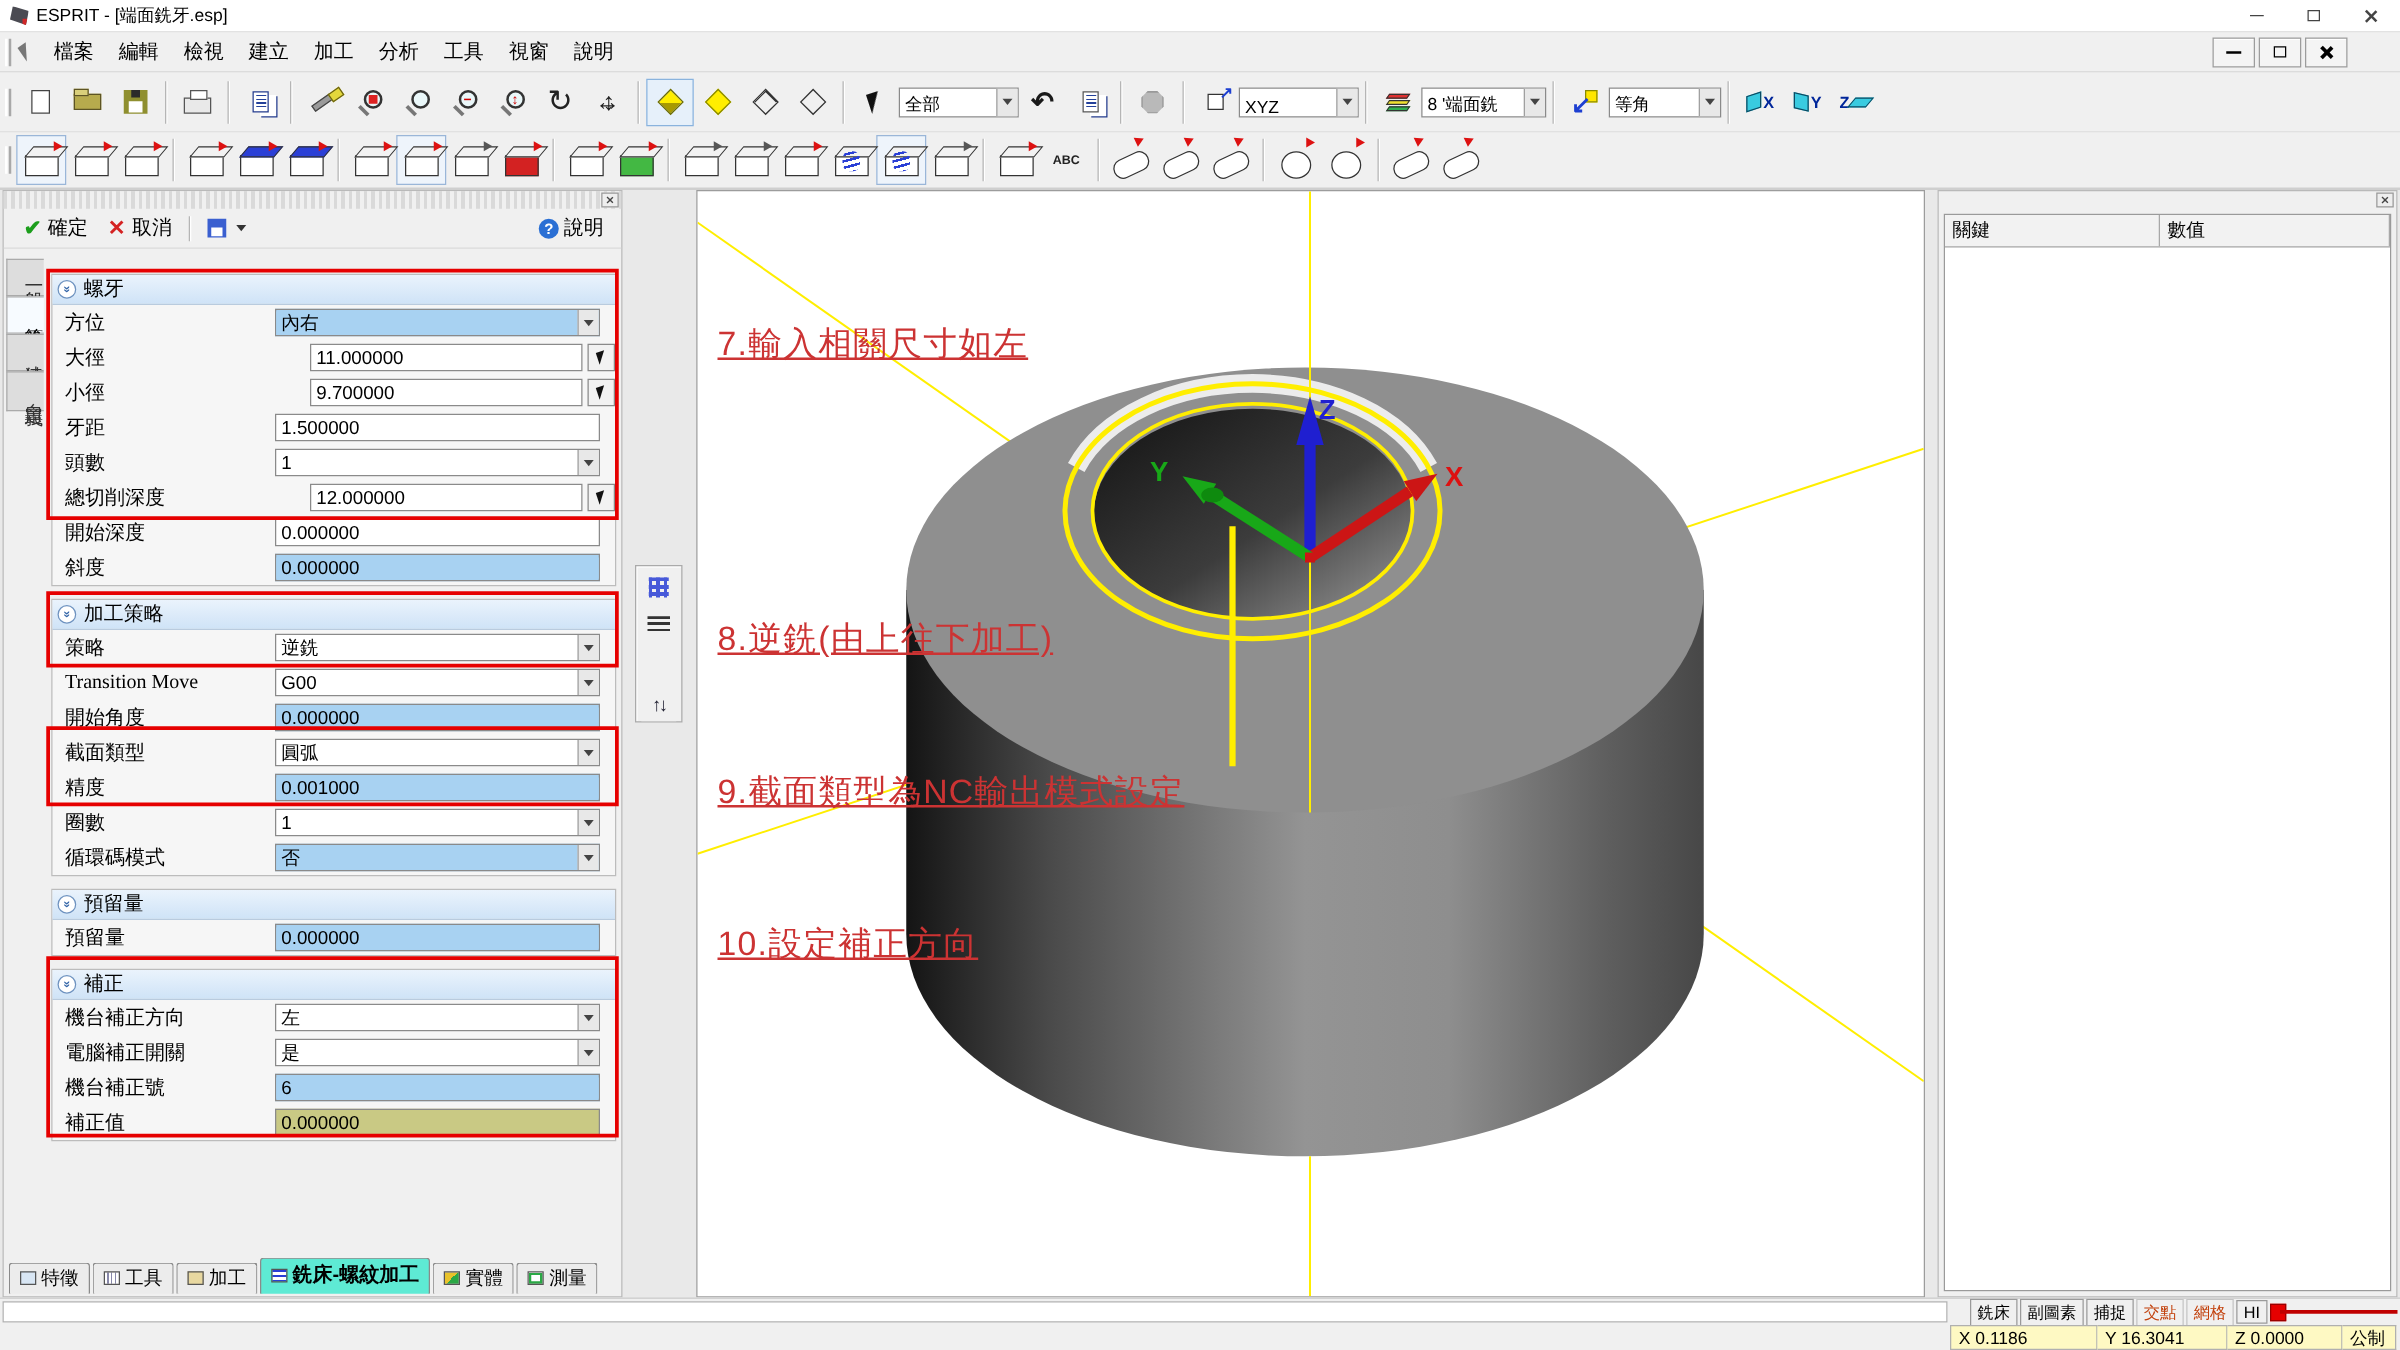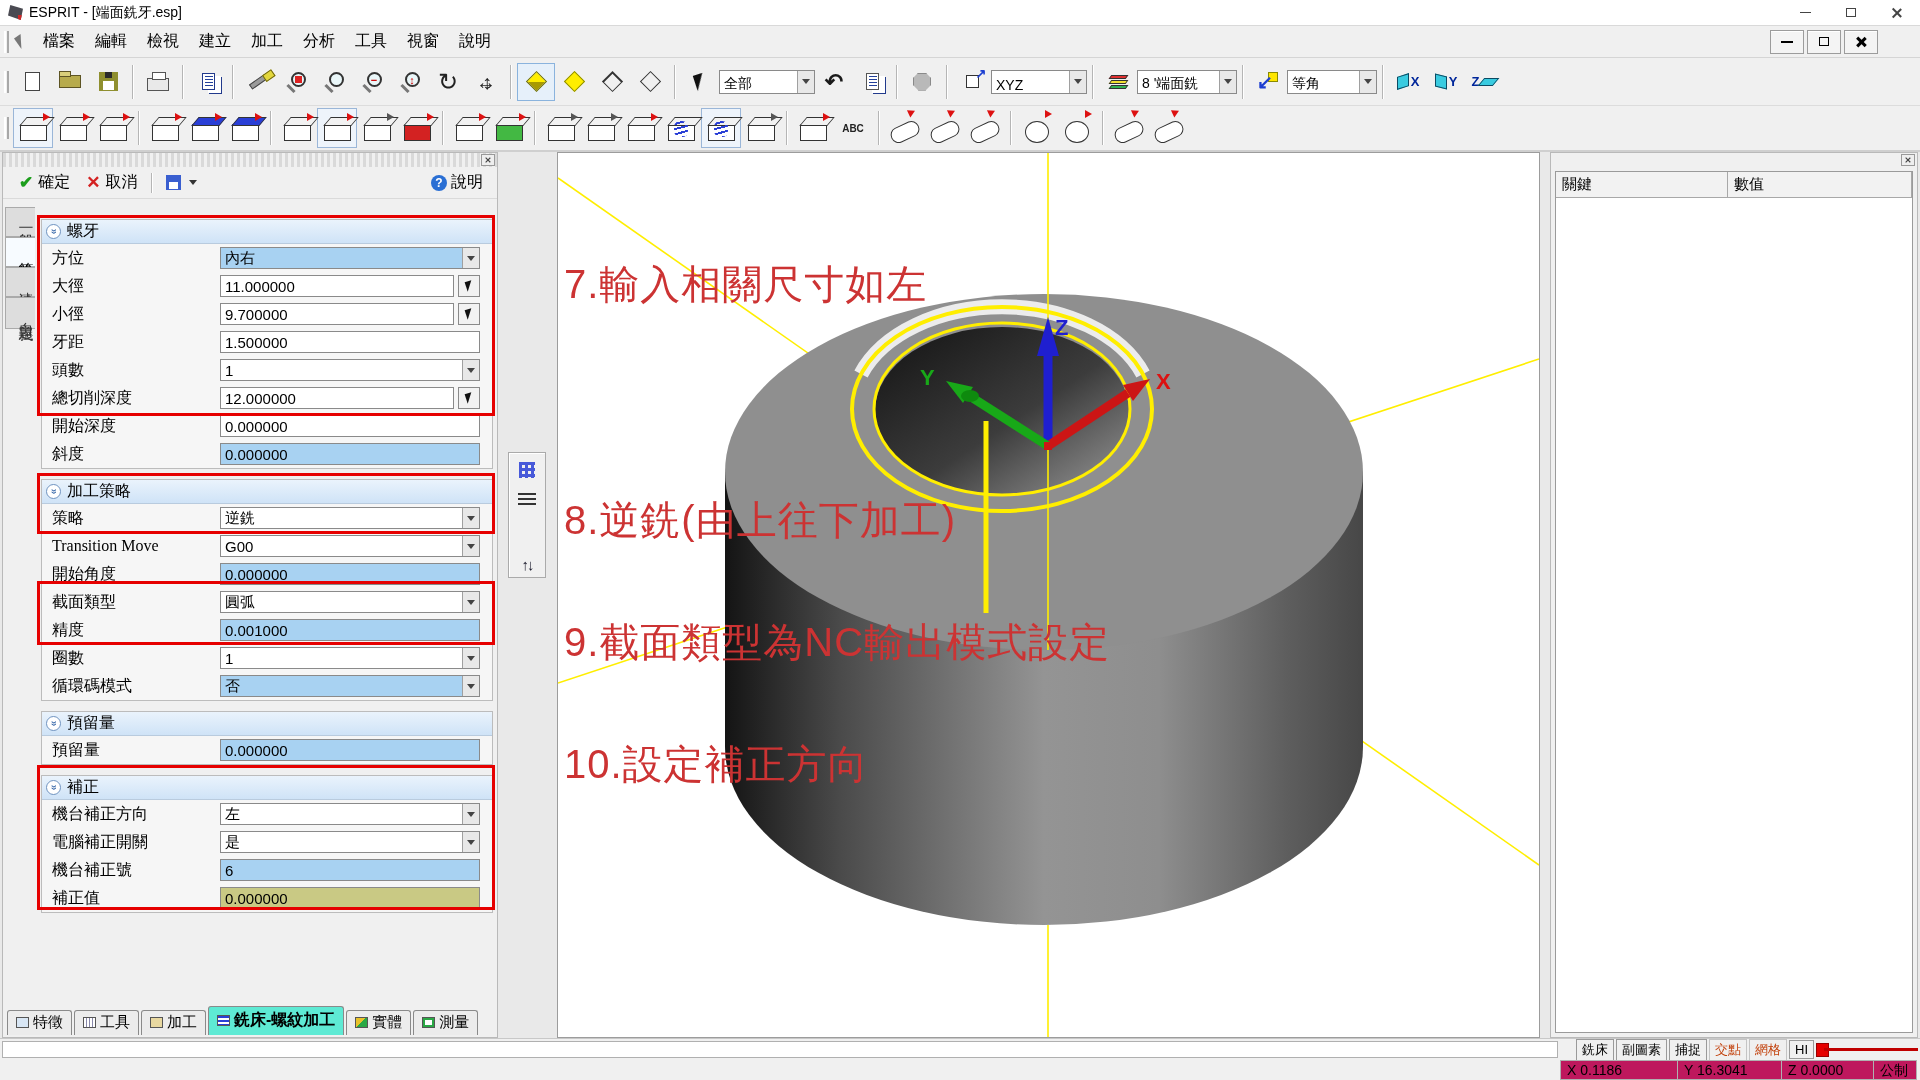--- a/index.html
+++ b/index.html
@@ -129,21 +129,21 @@
   .sec-h{height:24px;background:linear-gradient(#eaf3fc,#cfe3f7);border-bottom:1px solid #b9cbde;display:flex;align-items:center;gap:6px;padding-left:4px;font-family:"Liberation Serif",serif;font-size:16px;}
   .chev{width:15px;height:15px;border-radius:50%;border:1px solid #6f93c0;color:#3566a8;font-size:10px;display:flex;align-items:center;justify-content:center;background:#fff;}
   .chev::before{content:"\00AB";transform:rotate(-90deg);font-weight:bold;}
   .prow{height:28px;display:flex;align-items:center;padding-left:10px;}
   .plabel{width:168px;font-family:"Liberation Serif",serif;font-size:16px;flex:none;}
   .pfield{height:22px;border:1px solid #8a8a8a;background:#fff;display:flex;align-items:center;font-family:"Liberation Serif",serif;font-size:15px;width:260px;}
   .pfield .fval{flex:1;padding:0 4px;overflow:hidden;white-space:nowrap;}
   .pfield.hl-blue{background:#a8d2f2;}
   .pfield.hl-blue .fval{background:#a8d2f2;}
   .pfield.hl-olive{background:#c9c984;}
-  .pfield.picker-w{width:234px;}
+  .pfield.picker-w{width:234px;margin-left:28px;}
   .pick-btn{width:22px;height:22px;margin-left:4px;background:#f2f2f2;border:1px solid #8a8a8a;display:flex;align-items:center;justify-content:center;flex:none;}
   .pick-btn i{width:0;height:0;border-top:10px solid #111;border-right:7px solid transparent;transform:rotate(-18deg);}
   .redbox{position:absolute;left:-4px;width:458px;border:3px solid #e60000;pointer-events:none;z-index:5;}
   #rb1{top:-4px;height:201px;} #rb2{top:254px;height:61px;} #rb3{top:362px;height:64px;} #rb4{top:546px;height:145px;}
 
   .btabs{position:absolute;left:4px;top:852px;width:488px;height:30px;display:flex;align-items:flex-end;gap:2px;}
   .btab{display:flex;align-items:center;gap:4px;padding:3px 8px 4px;background:#ececec;border:1px solid #8a8a8a;border-bottom:none;border-radius:3px 3px 0 0;font-family:"Liberation Serif",serif;font-size:15px;height:25px;}
   .btab.active{font-weight:bold;height:29px;background:#5eead4;font-size:16px;}
   .btab .bico{width:13px;height:11px;border:1px solid #555;flex:none;}
   .bi-feat{background:#d8e6f4;} .bi-tool{background:repeating-linear-gradient(90deg,#fff 0 2px,#88a 2px 3px);}
@@ -153,21 +153,21 @@
   
   #minibar{position:absolute;left:508px;top:300px;width:38px;height:126px;background:#f0f0f0;border:1px solid #aaa;box-shadow:1px 1px 0 #fff inset;display:flex;flex-direction:column;align-items:center;padding-top:4px;gap:4px;}
   .mini-btn{width:28px;height:26px;display:flex;align-items:center;justify-content:center;background:#f0f0f0;}
   .gm-grid{width:16px;height:16px;background:repeating-linear-gradient(#2a3fd6 0 3px,transparent 3px 6px),repeating-linear-gradient(90deg,#2a3fd6 0 3px,transparent 3px 6px);opacity:.85;}
   .gm-lines{width:18px;height:14px;background:repeating-linear-gradient(#333 0 2px,transparent 2px 5px);}
   .gm-ud{font-size:15px;color:#223;}
   .gm-ud::before{content:"\2191\2193";letter-spacing:-2px;}
 
   
   #viewport{position:absolute;left:557px;top:0;width:983px;height:886px;background:#fff;border:1px solid #9c9c9c;}
-  .anno{position:absolute;left:6px;color:#cc3333;font-size:40px;letter-spacing:1px;white-space:nowrap;}
+  .anno{position:absolute;left:16px;color:#cc3333;font-size:27px;letter-spacing:1px;white-space:nowrap;text-decoration:underline;}
   .a0{top:104px;} .a1{top:340px;} .a2{top:462px;} .a3{top:584px;}
 
   
   #rpanel{position:absolute;left:1550px;top:0;width:368px;height:886px;background:#f0f0f0;border:1px solid #b9b9b9;}
   .rp-close{position:absolute;right:2px;top:1px;width:14px;height:12px;background:#eee;border:1px solid #999;display:flex;align-items:center;justify-content:center;}
   .rp-close .gl-x{transform:scale(.55);}
   .rp-table{position:absolute;left:4px;top:18px;width:358px;height:862px;background:#fff;border:1px solid #9a9a9a;}
   .rp-head{display:flex;height:26px;background:#f2f2f2;border-bottom:1px solid #a8a8a8;}
   .rp-col{padding:3px 6px;font-size:15px;border-right:1px solid #a8a8a8;}
   .rp-col.c0{width:172px;flex:none;} .rp-col.c1{flex:1;}
@@ -175,21 +175,21 @@
   
   #statusbar{position:absolute;left:0;top:1038px;width:1920px;height:42px;background:#f0f0f0;border-top:1px solid #c8c8c8;}
   .prompt{position:absolute;left:2px;top:2px;width:1556px;height:17px;background:#fff;border:1px solid #b0b0b0;}
   .modes{position:absolute;left:1576px;top:1px;height:19px;display:flex;gap:2px;align-items:center;}
   .mode{padding:1px 5px;font-size:13px;background:#f0f0f0;border:1px solid #9a9a9a;white-space:nowrap;}
   .mode.off{color:#c2410c;border-color:#c4c4c4;}
   .red-sq{width:13px;height:14px;background:#e60000;border:1px solid #900;}
   .red-line{position:absolute;left:1824px;top:9px;width:94px;height:3px;background:#c00000;}
   .help-text{position:absolute;left:8px;top:40px;font-size:14px;}
   .coords{position:absolute;left:1560px;top:21px;height:20px;display:flex;}
-  .coord{padding:1px 8px 0 6px;font-size:14px;border:1px solid #b0b0b0;border-left:none;white-space:nowrap;background:#be185d;}
+  .coord{padding:1px 8px 0 6px;font-size:14px;border:1px solid #b0b0b0;border-left:none;white-space:nowrap;background:#fef9c3;}
   .coord:first-child{border-left:1px solid #b0b0b0;width:118px;}
   .coord:nth-child(2){width:104px;} .coord:nth-child(3){width:92px;}
 </style>
 </head>
 <body>
 
 <div id="app">
 
   <div class="titlebar">
     <div class="app-ico"></div>

